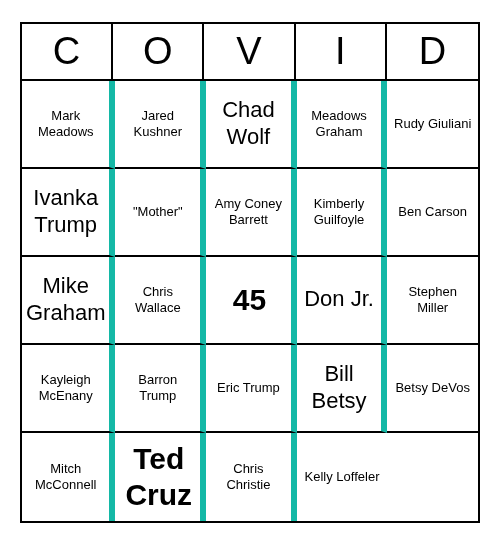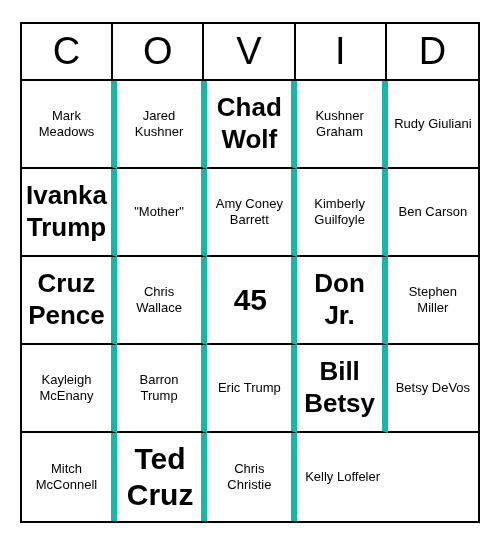--- a/index.html
+++ b/index.html
@@ -64,22 +64,22 @@
     .bingo-cell:last-child,
     .bingo-cell:nth-child(5n) {
       border-right: none;
     }
 
     .bingo-cell.last-row {
       border-bottom: none;
     }
 
     .bingo-cell.large-text {
-      font-size: 26px;
-      font-weight: bold;
+      font-size: 22px;
+      font-weight: normal;
     }
 
     .bingo-cell.xlarge-text {
       font-size: 30px;
       font-weight: bold;
       padding-left: 6px;
     }
   </style>
 </head>
 <body>
@@ -89,28 +89,28 @@
   <div class="bingo-header-cell">C</div>
       <div class="bingo-header-cell">O</div>
       <div class="bingo-header-cell">V</div>
       <div class="bingo-header-cell">I</div>
       <div class="bingo-header-cell">D</div>
     </div>
   <div class="bingo-grid">
   <div class="bingo-cell">Mark Meadows</div>
       <div class="bingo-cell">Jared Kushner</div>
       <div class="bingo-cell large-text">Chad Wolf</div>
-      <div class="bingo-cell">Kushner Graham</div>
+      <div class="bingo-cell">Meadows Graham</div>
       <div class="bingo-cell">Rudy Giuliani</div>
       <div class="bingo-cell large-text">Ivanka Trump</div>
       <div class="bingo-cell">"Mother"</div>
       <div class="bingo-cell">Amy Coney Barrett</div>
       <div class="bingo-cell">Kimberly Guilfoyle</div>
       <div class="bingo-cell">Ben Carson</div>
-      <div class="bingo-cell large-text">Cruz Pence</div>
+      <div class="bingo-cell large-text">Mike Graham</div>
       <div class="bingo-cell">Chris Wallace</div>
       <div class="bingo-cell xlarge-text">45</div>
       <div class="bingo-cell large-text">Don Jr.</div>
       <div class="bingo-cell">Stephen Miller</div>
       <div class="bingo-cell">Kayleigh McEnany</div>
       <div class="bingo-cell">Barron Trump</div>
       <div class="bingo-cell">Eric Trump</div>
       <div class="bingo-cell large-text">Bill Betsy</div>
       <div class="bingo-cell">Betsy DeVos</div>
       <div class="bingo-cell last-row">Mitch McConnell</div>

